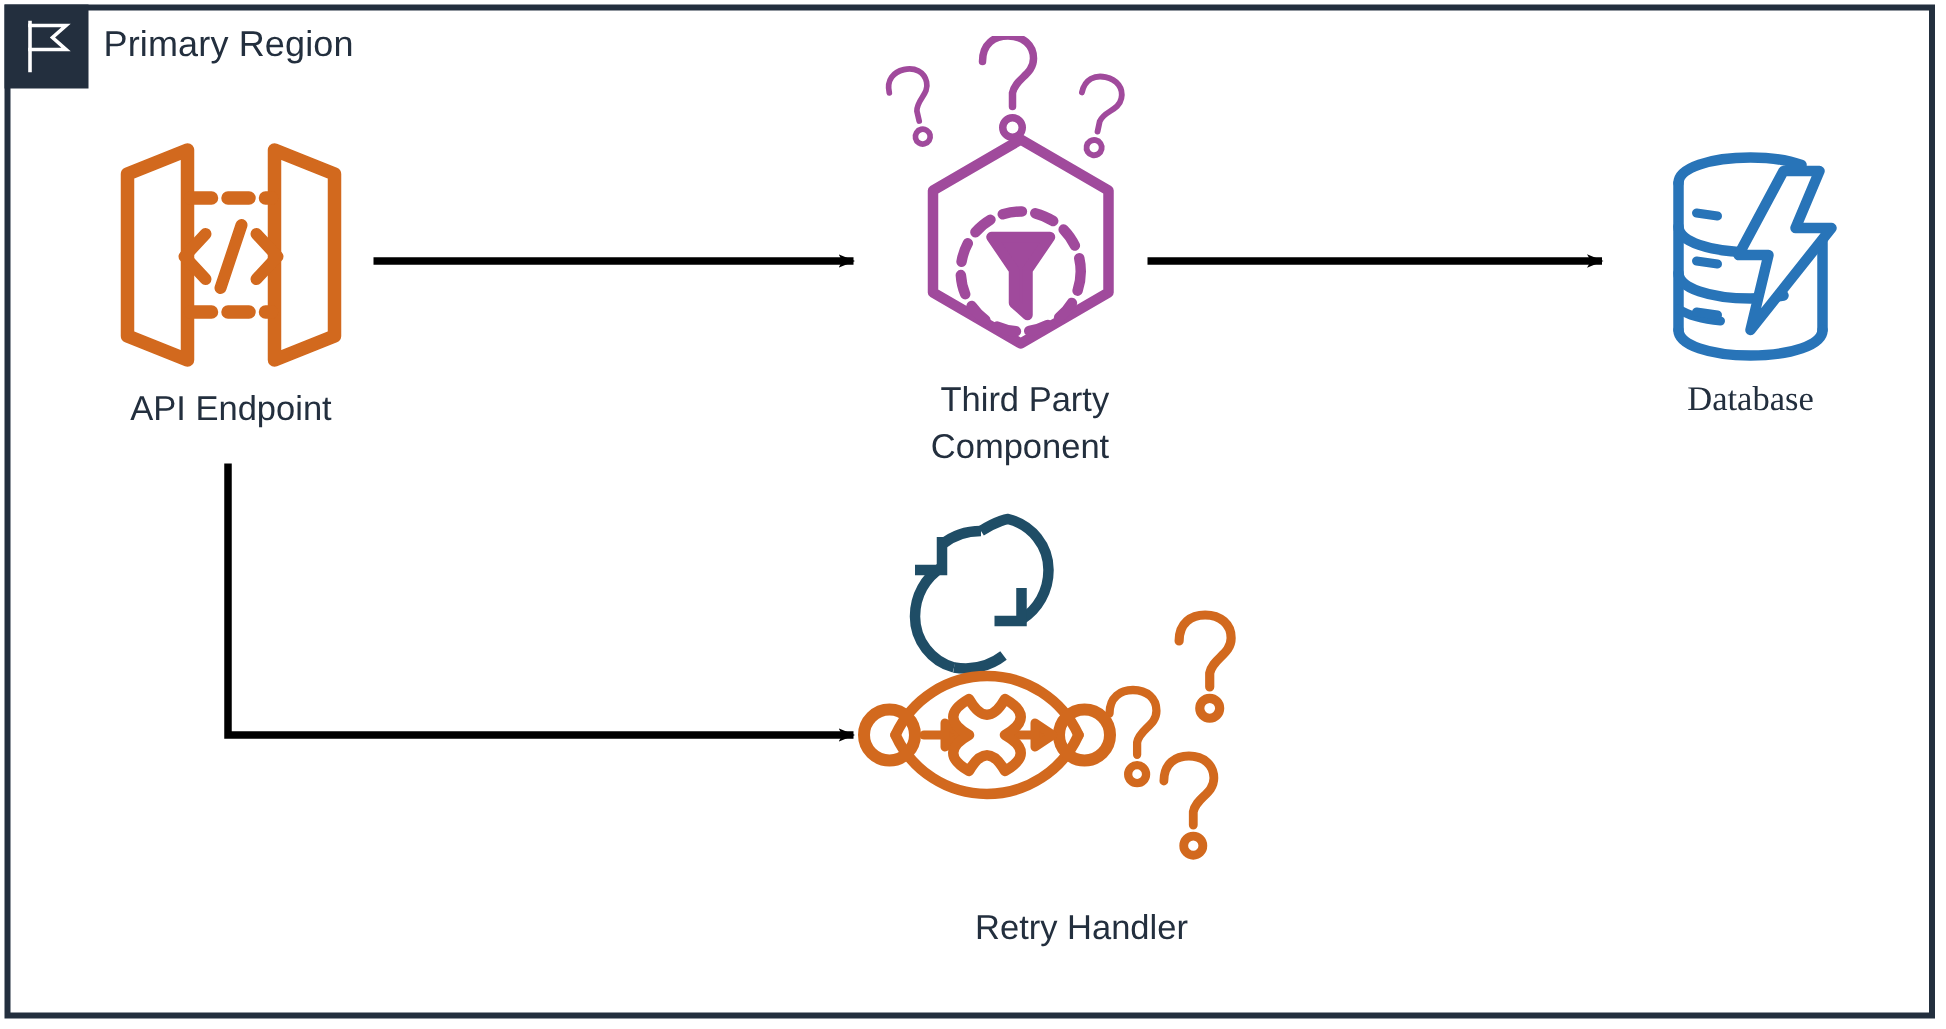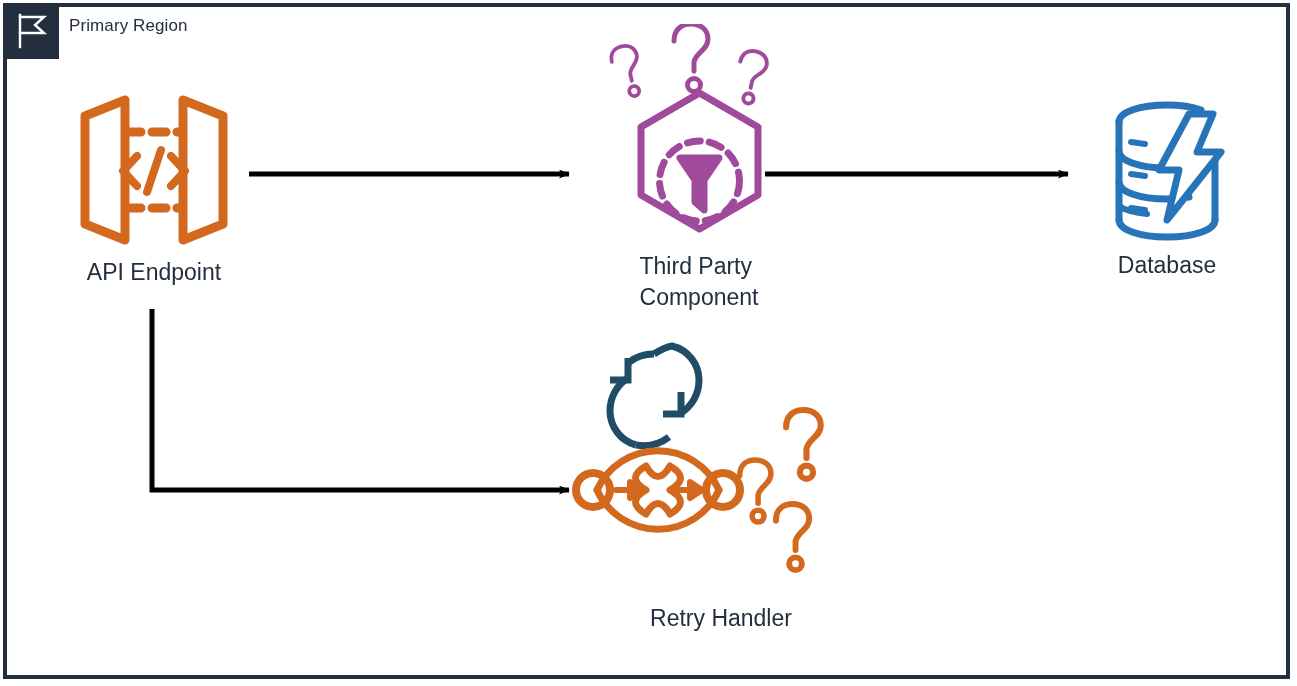--- a/index.html
+++ b/index.html
@@ -39,21 +39,21 @@
     background: #232f3e;
     display: flex;
     align-items: center;
     justify-content: center;
   }
 
   .region-title {
     position: absolute;
     left: 69px;
     top: 16px;
-    font-size: 17px;
+    font-size: 24px;
     color: #232f3e;
     letter-spacing: 0.1px;
     white-space: nowrap;
   }
 
   
   .node {
     position: absolute;
     display: flex;
     flex-direction: column;
@@ -62,34 +62,34 @@
 
   .node-icon {
     position: relative;
     line-height: 0;
   }
 
   .node-label {
     margin-top: 6px;
     font-size: 23px;
     color: #232f3e;
-    text-align: left;
+    text-align: right;
     line-height: 1.35;
     white-space: pre-line;
   }
 
   
   #node-api        { left: 34px;  top: 88px;  width: 240px; }
-  #node-thirdparty { left: 579px; top: 24px;  width: 240px; }
+  #node-thirdparty { left: 560px; top: 24px;  width: 240px; }
   #node-database   { left: 1062px;top: 96px;  width: 210px; }
   #node-retry      { left: 550px; top: 330px; width: 300px; }
 
   #node-api .node-label        { margin-top: 4px; }
   #node-thirdparty .node-label { margin-top: 2px; }
-  #node-database .node-label   { margin-top: 4px; }
+  #node-database .node-label   { margin-top: 4px; font-family: Liberation Serif, serif; }
   #node-retry .node-label      { margin-top: 8px; margin-left: 42px; }
 
   
   .connectors {
     position: absolute;
     left: 0;
     top: 0;
     width: 1297px;
     height: 686px;
     pointer-events: none;

